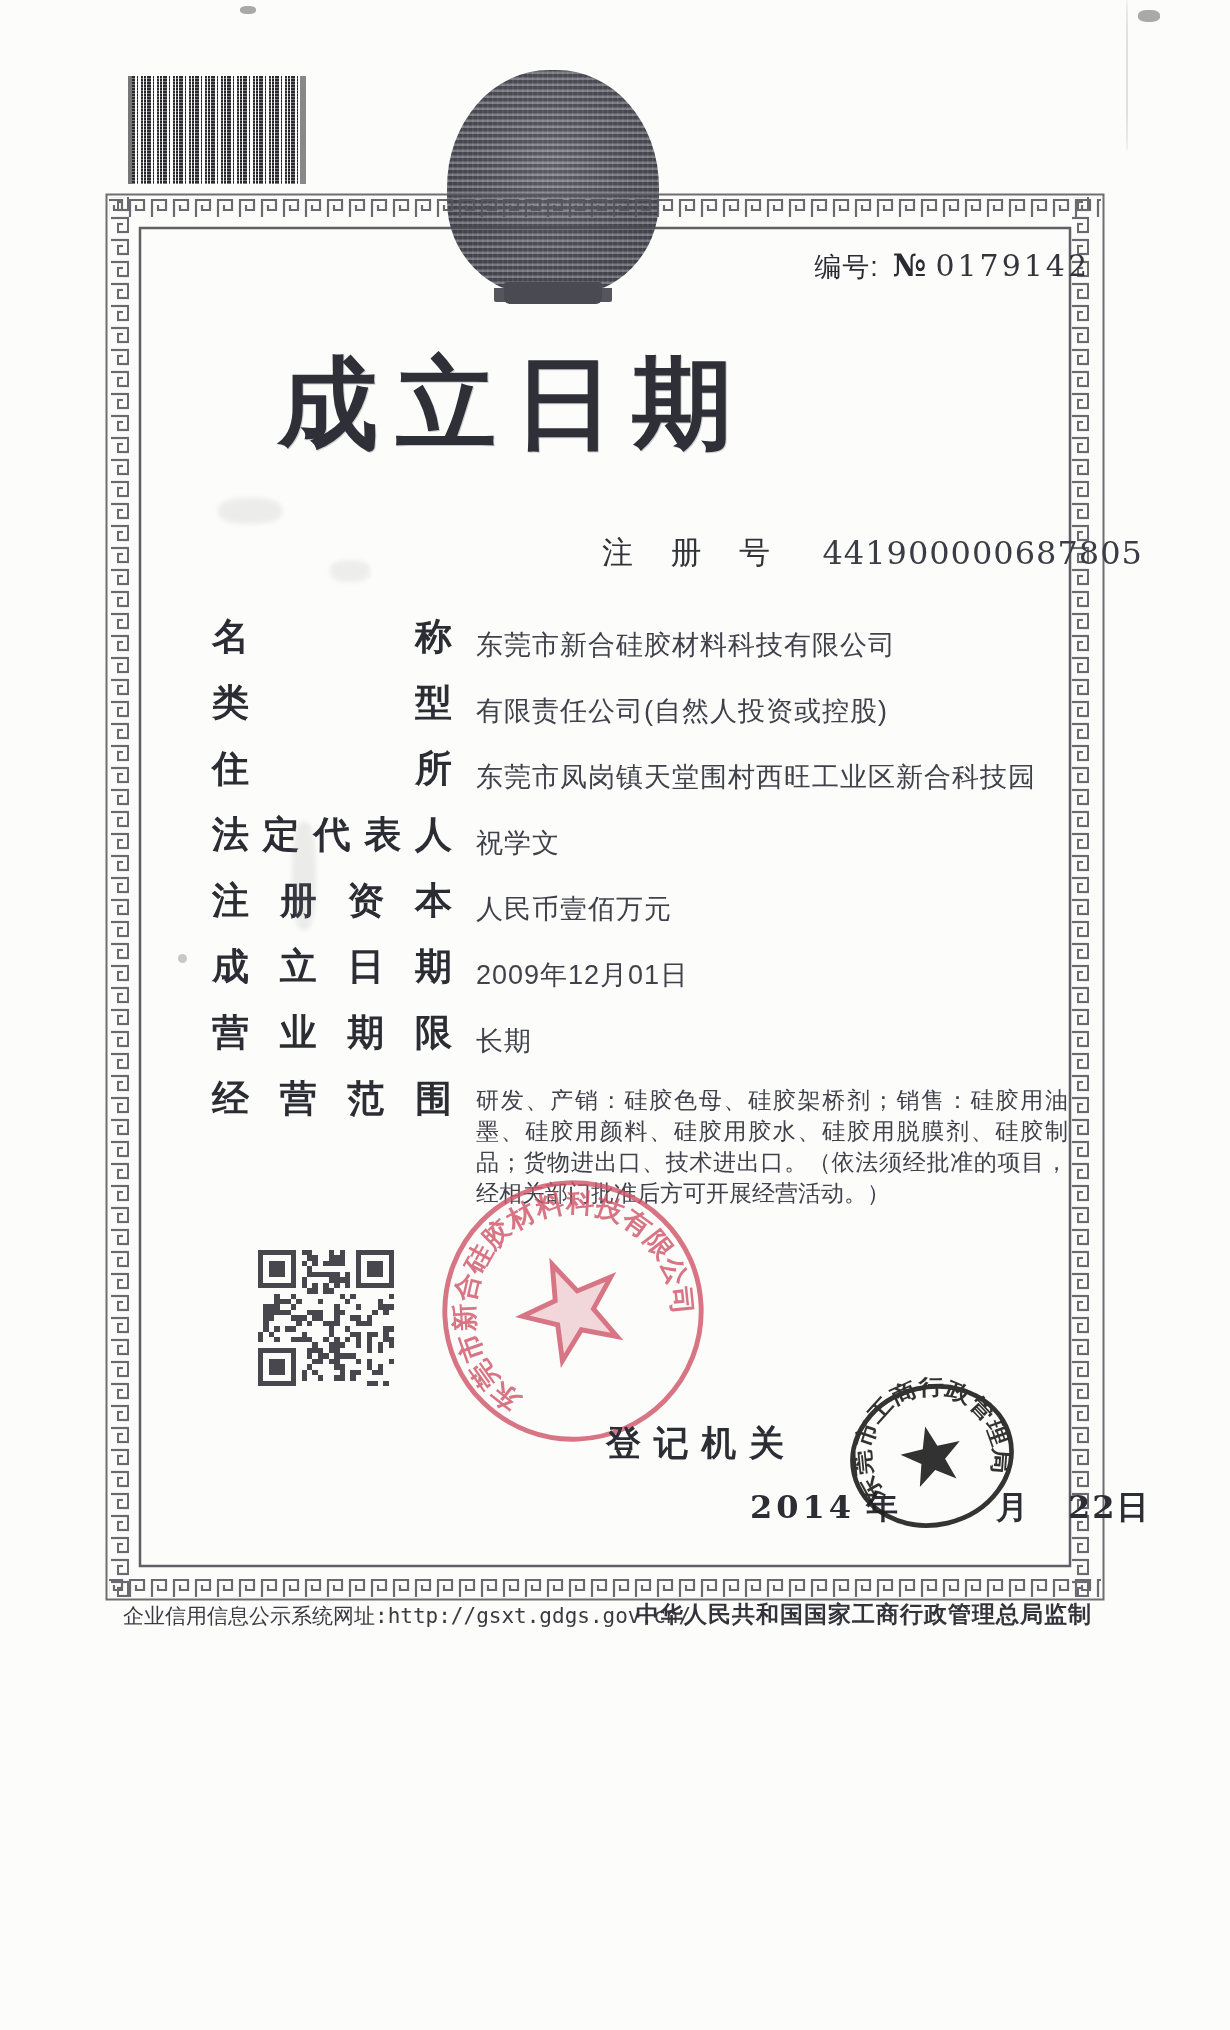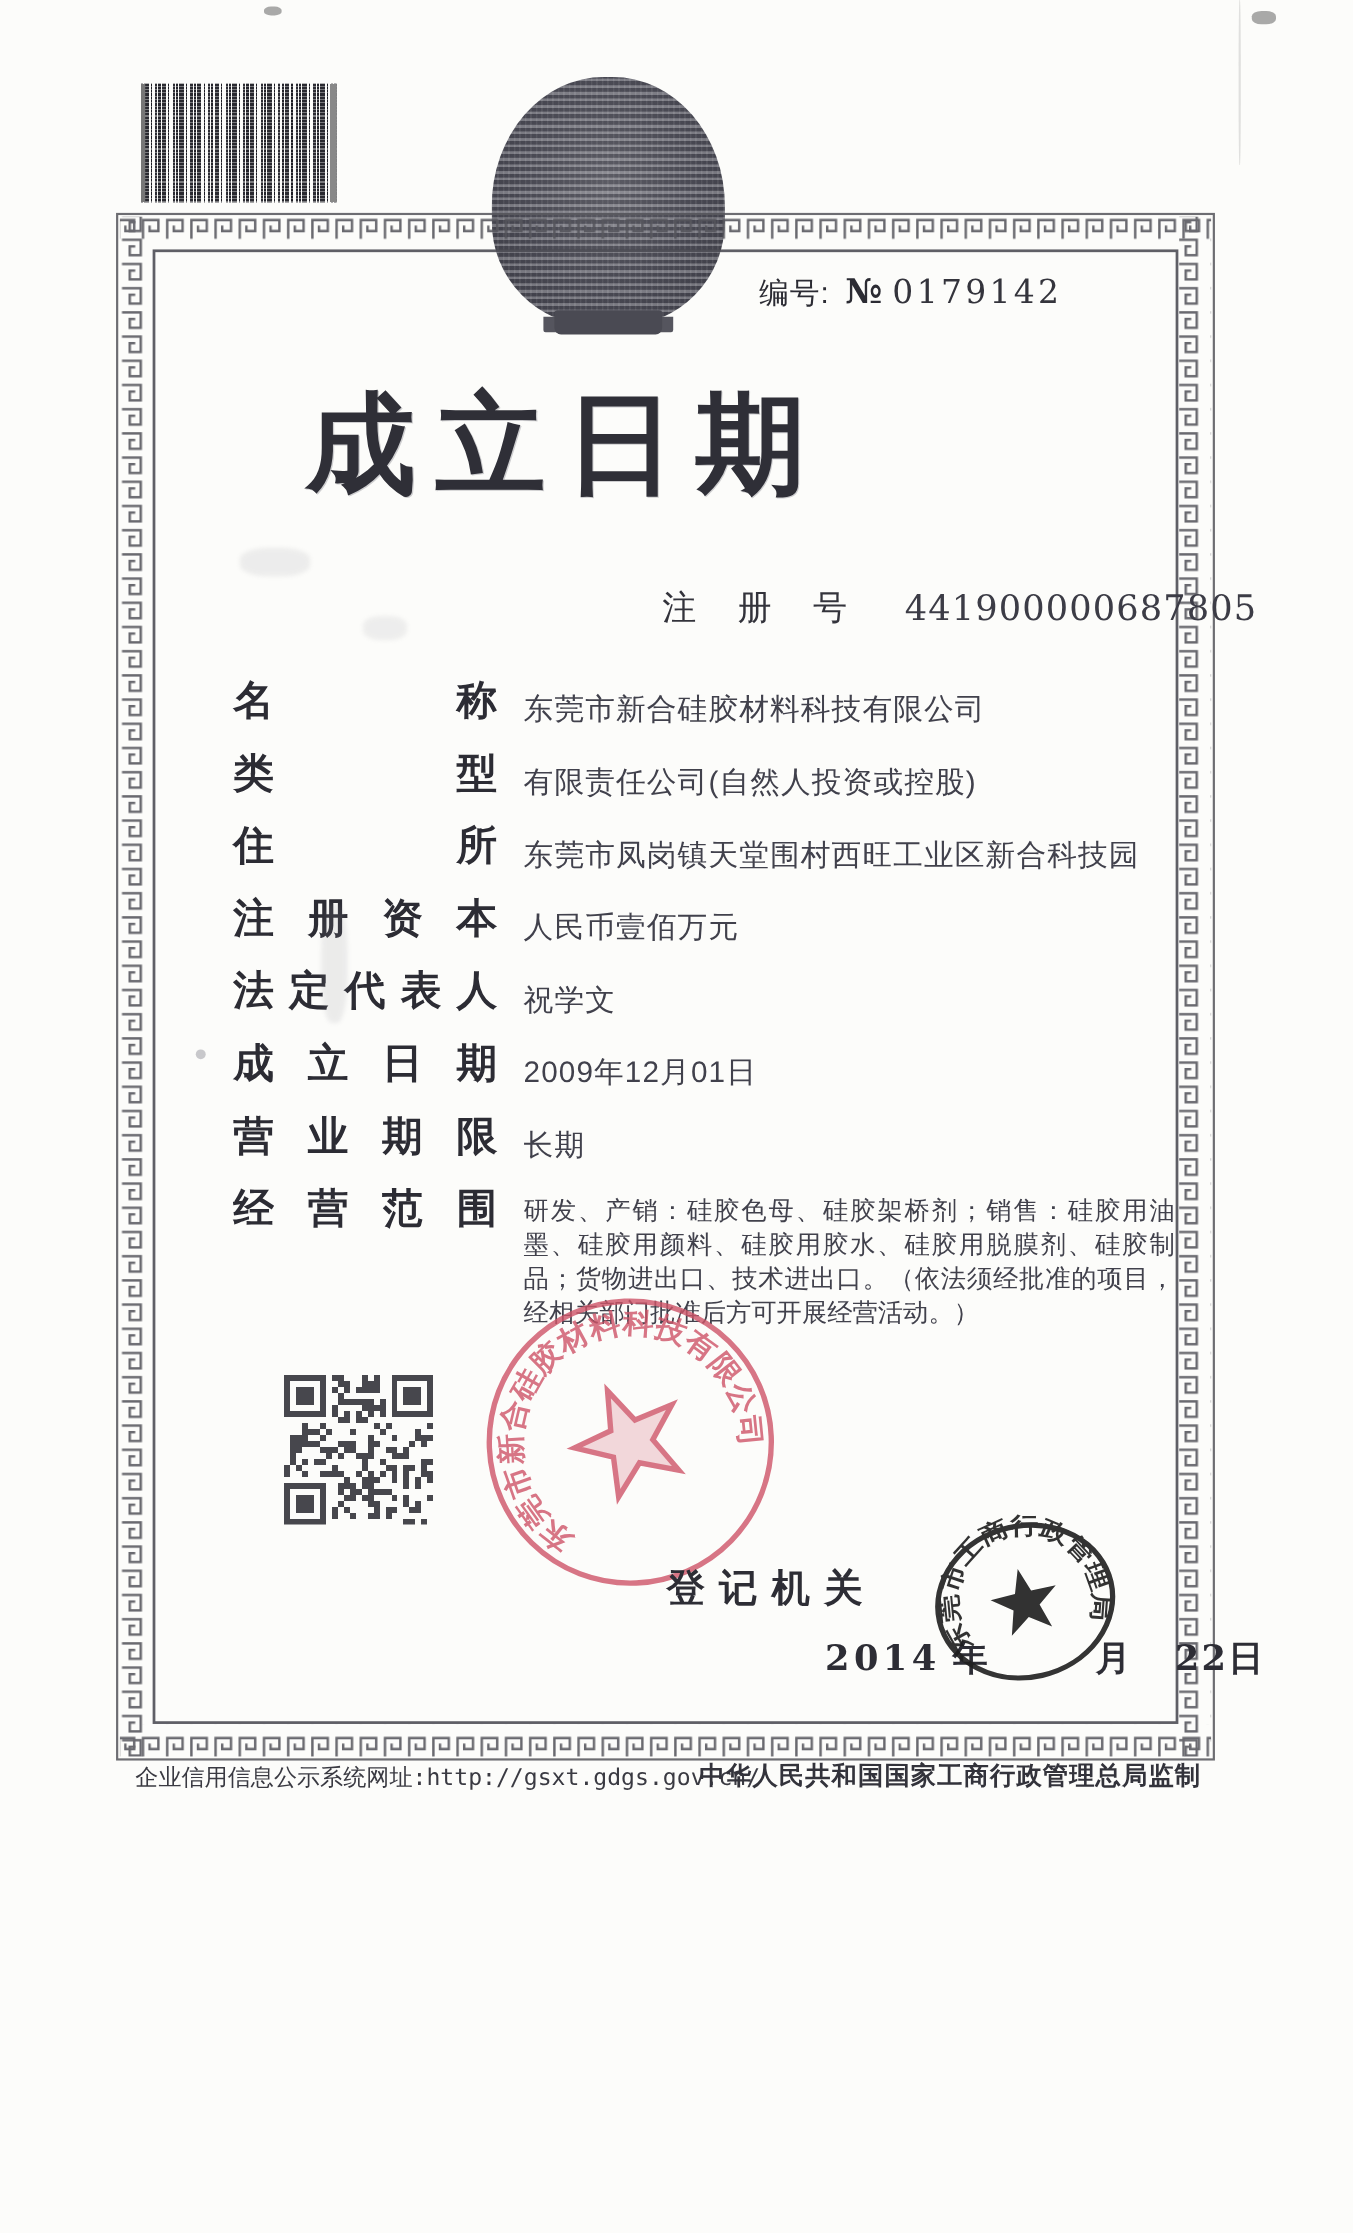--- a/index.html
+++ b/index.html
@@ -22,21 +22,21 @@
       repeating-linear-gradient(90deg, rgba(255,255,255,.10) 0 1px, transparent 2px 5px),
       radial-gradient(ellipse at 50% 42%, #6a6a72 0%, #50505a 55%, #3f3f48 100%);}
   .emblem:after{content:"";position:absolute;left:27%;bottom:-8px;width:46%;height:22px;
     background:#4a4a53;border-radius:3px 3px 6px 6px;
     box-shadow:-14px 2px 0 -4px #55555e, 14px 2px 0 -4px #55555e;}
 
   
   .frame{position:absolute;left:105px;top:193px;width:1000px;height:1408px;opacity:.88;}
 
   
-  .serial{position:absolute;left:690px;top:247px;width:400px;
+  .serial{position:absolute;left:690px;top:247px;width:400px;text-align:right;
     font-size:27px;color:#2b2b33;letter-spacing:1px;white-space:nowrap;}
   .serial .sym{font-family:"DejaVu Serif",serif;font-weight:bold;font-size:31px;padding:0 8px 0 14px;}
   .serial .num{font-family:"DejaVu Serif",serif;font-size:30px;letter-spacing:3px;color:#34343c;}
 
   
   .title{position:absolute;left:278px;top:338px;font-size:100px;font-weight:bold;
     letter-spacing:18px;color:#2f2f37;white-space:nowrap;
     text-shadow:1px 1px 0 rgba(120,120,128,.35);}
 
   
@@ -135,26 +135,26 @@
     </div>
     <div class="row">
       <div class="row-label">类型</div>
       <div class="row-value">有限责任公司(自然人投资或控股)</div>
     </div>
     <div class="row">
       <div class="row-label">住所</div>
       <div class="row-value">东莞市凤岗镇天堂围村西旺工业区新合科技园</div>
     </div>
     <div class="row">
+      <div class="row-label">法定代表人</div>
+      <div class="row-value">祝学文</div>
+    </div>
+    <div class="row">
       <div class="row-label">注册资本</div>
       <div class="row-value">人民币壹佰万元</div>
-    </div>
-    <div class="row">
-      <div class="row-label">法定代表人</div>
-      <div class="row-value">祝学文</div>
     </div>
     <div class="row">
       <div class="row-label">成立日期</div>
       <div class="row-value">2009年12月01日</div>
     </div>
     <div class="row">
       <div class="row-label">营业期限</div>
       <div class="row-value">长期</div>
     </div>
     <div class="row last">

